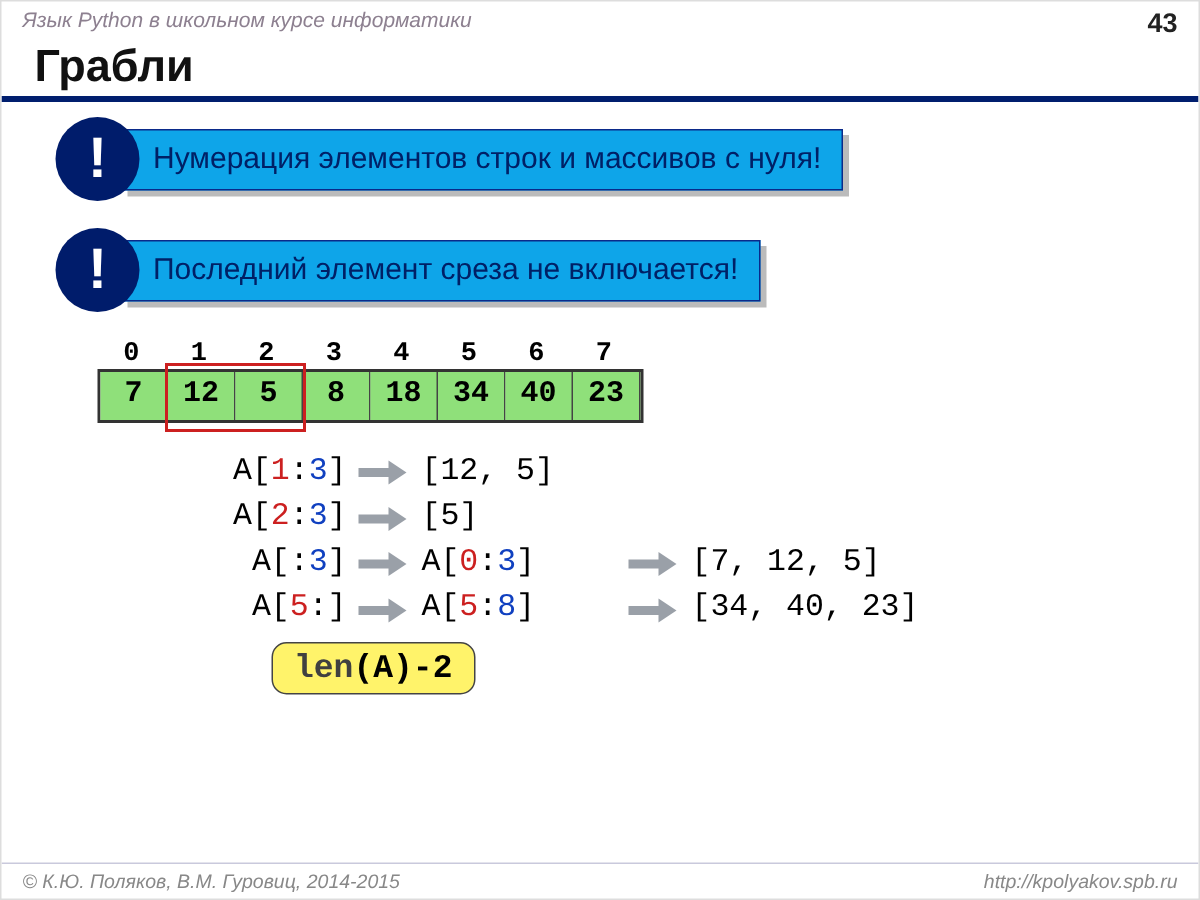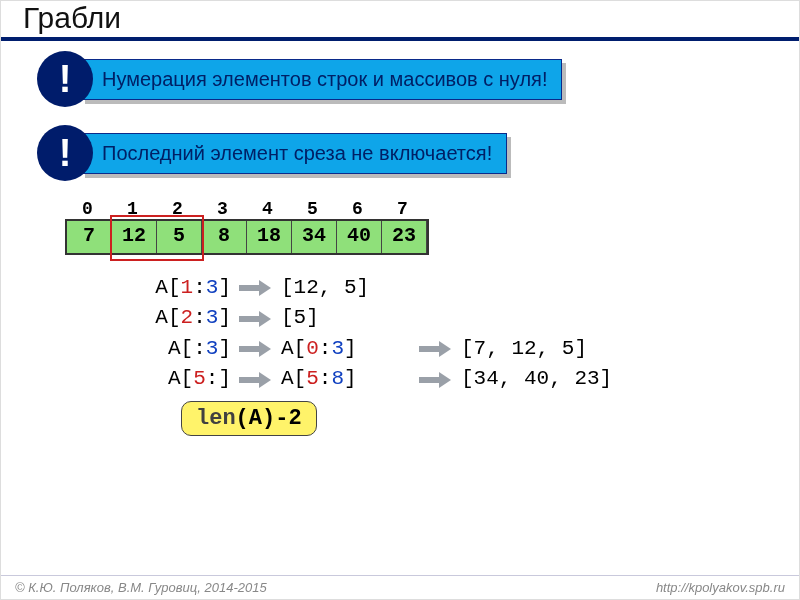--- a/index.html
+++ b/index.html
@@ -18,21 +18,21 @@
   }
   .header {
     display: flex; justify-content: space-between;
     padding: 4px 14px 2px 14px;
     color: #8d8090;
     font-style: italic;
     font-size: 14px;
   }
   .pagenum { font-size: 18px; font-weight: bold; font-style: normal; color: #222; }
   .title {
-    font-size: 30px; font-weight: normal;
+    font-size: 30px; font-weight: bold;
     padding: 0 14px 2px 22px;
     border-bottom: 4px solid #001e6e;
     margin-bottom: 6px;
     color: #111;
   }
   .callout-row {
     display: flex; align-items: center;
     margin: 10px 0 18px 36px;
     position: relative;
   }
@@ -113,20 +113,24 @@
     padding: 4px 14px;
     border-top: 1px solid #c9c9dc;
     color: #888; font-style: italic; font-size: 13px; gap: 33px;
   }
 </style>
 </head>
 <body>
 
 <div class="slide">
 
+  <div class="header">
+    <span>Язык Python в школьном курсе информатики</span>
+    <span class="pagenum">43</span>
+  </div>
 
   <div class="title">Грабли</div>
 
   <div class="callout-row">
     <div class="bang">!</div>
     <div class="callout-box">Нумерация элементов строк и массивов с нуля!</div>
   </div>
 
   <div class="callout-row">
     <div class="bang">!</div>

